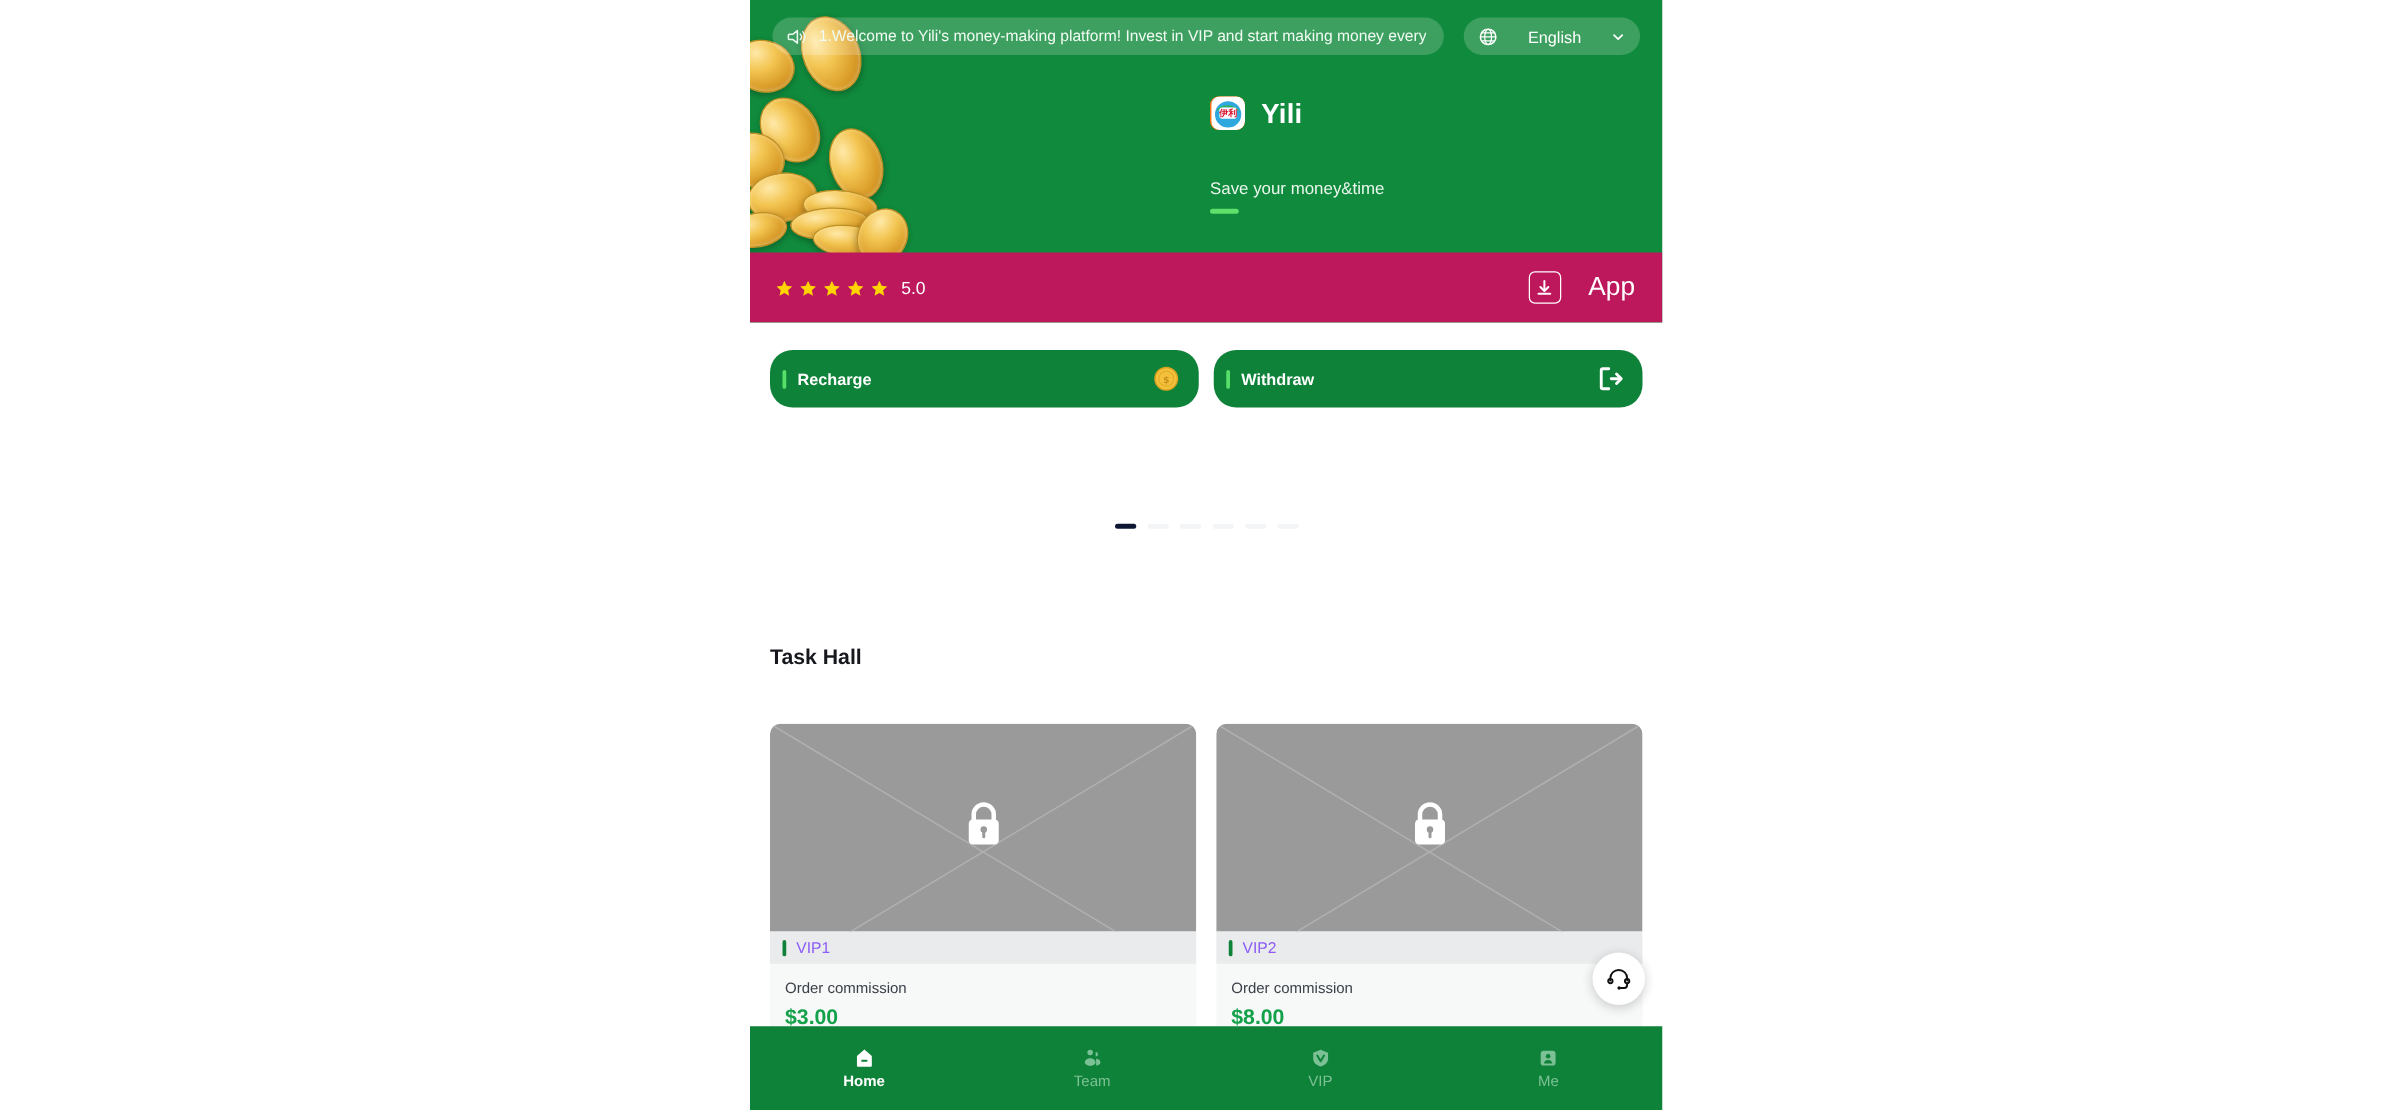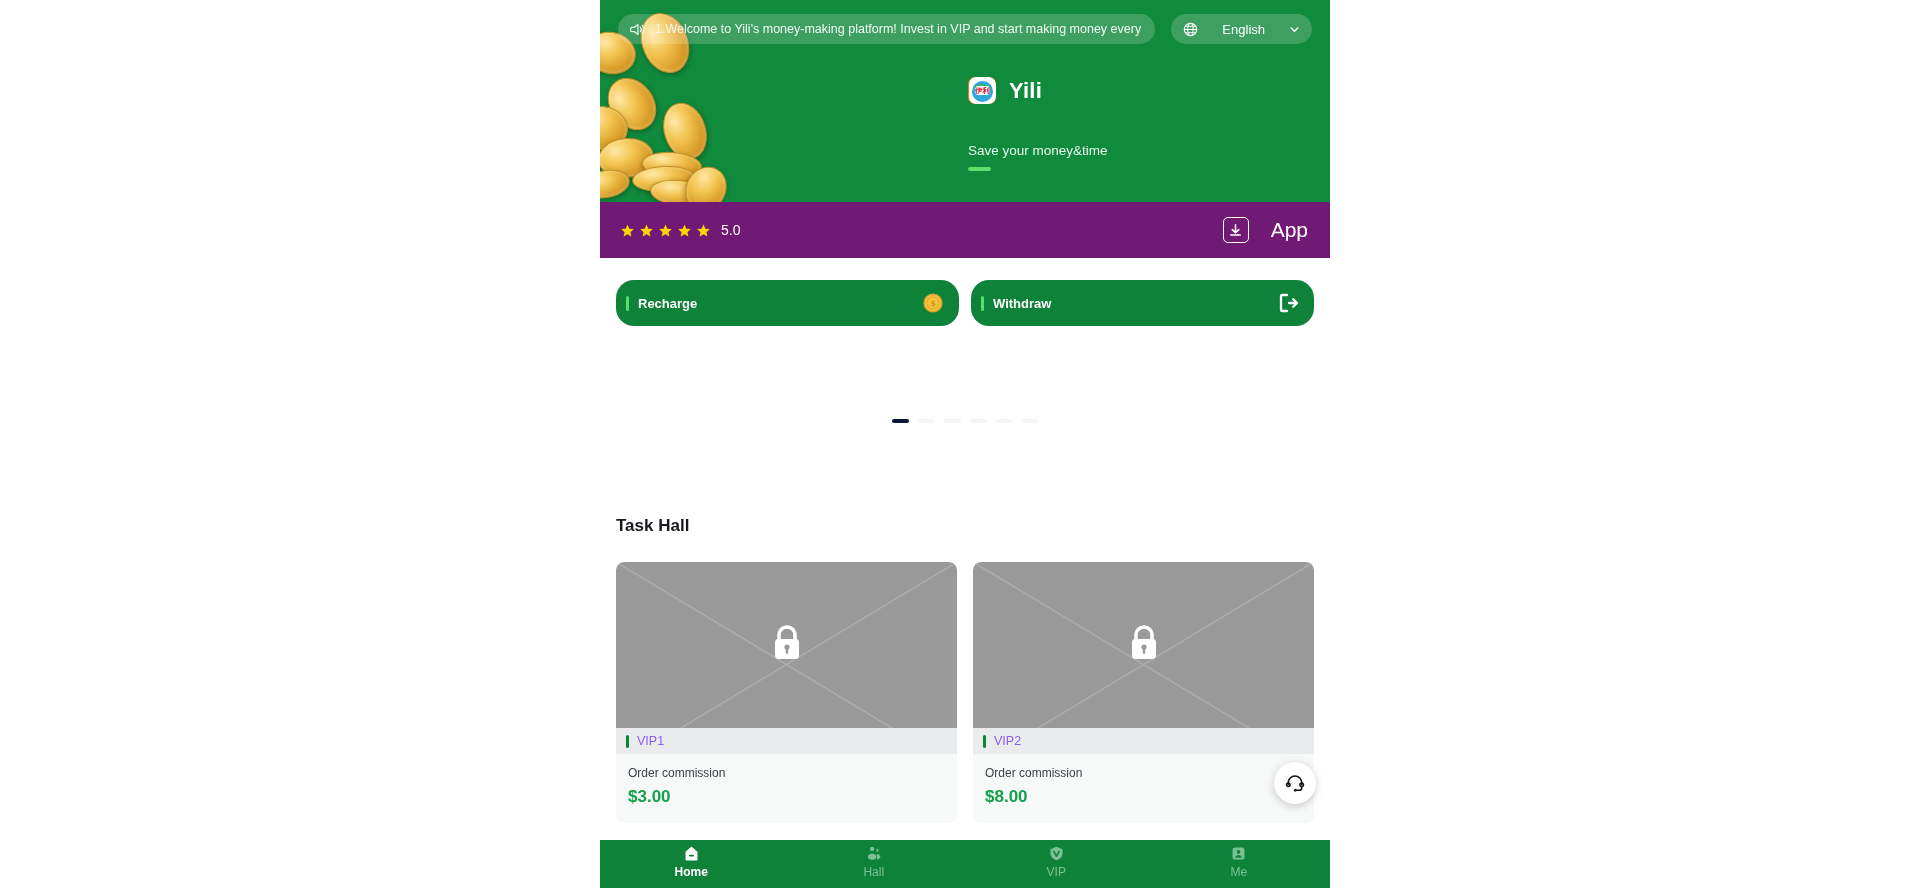--- a/index.html
+++ b/index.html
@@ -132,21 +132,21 @@
     width: 23px; height: 4px;
     border-radius: 2px;
     background: #5ee06a;
   }
 
   
   .rating-strip {
     position: absolute;
     left: 0; bottom: 0;
     width: 730px; height: 56px;
-    background: #701a75;
+    background: #be185d;
     display: flex;
     align-items: center;
     justify-content: space-between;
     padding: 0 22px 0 21px;
     z-index: 5;
   }
   .rating-left { display: flex; align-items: center; gap: 11px; }
   .stars { display: flex; gap: 6px; }
   .star { width: 13px; height: 13px; display: block; }
   .rating-score { font-size: 14px; color: #ffffff; }
@@ -204,21 +204,21 @@
   .dot {
     width: 17px; height: 4px;
     border-radius: 2px;
     background: #f4f5f7;
     cursor: pointer;
   }
   .dot.active { background: #0d1733; }
 
   
   .section-title {
-    margin: 0 0 0 16px;
+    margin: 0 0 17px 16px;
     font-size: 17px;
     font-weight: 700;
     color: #16181d;
   }
   .card-grid {
     display: flex;
     gap: 16px;
     padding: 26px 16px 0 16px;
   }
   .task-card {
@@ -276,24 +276,24 @@
     box-shadow: 0 2px 9px rgba(0,0,0,.20);
     display: flex; align-items: center; justify-content: center;
     cursor: pointer;
     z-index: 30;
   }
 
   
   .bottom-nav {
     position: absolute;
     left: 0; bottom: 0;
-    width: 730px; height: 48px;
+    width: 730px; height: 67px;
     background: #0f8239;
     display: flex;
-    align-items: flex-end;
+    align-items: center;
     z-index: 40;
   }
   .nav-item {
     flex: 1 1 0;
     height: 53px;
     display: flex;
     flex-direction: column;
     align-items: center;
     justify-content: center;
     gap: 3px;
@@ -517,21 +517,21 @@
       </div>
 
 
       <div class="nav-item">
         <svg class="nav-ic" viewBox="0 0 20 20">
           <circle cx="8.4" cy="4.6" r="2.6" fill="#7cc195"></circle>
           <path d="M13.6 8.4a2.1 2.1 0 1 0 0-4.2" fill="#7cc195"></path>
           <ellipse cx="8.4" cy="13.8" rx="5" ry="3.6" fill="#7cc195"></ellipse>
           <path d="M14 17c2.4-.2 4-1.4 4-3.2s-1.8-3-4-3.2" fill="#7cc195"></path>
         </svg>
-        <span class="nav-label">Hall</span>
+        <span class="nav-label">Team</span>
       </div>
 
       <div class="nav-item">
         <svg class="nav-ic" viewBox="0 0 20 20">
           <path d="M10 2.2 17 5v5.4c0 4-3 6.4-7 7.4-4-1-7-3.4-7-7.4V5z" fill="#7cc195"></path>
           <path d="M6.8 7.6 10 13l3.2-5.4" fill="none" stroke="#0f8239" stroke-width="1.9" stroke-linecap="round" stroke-linejoin="round"></path>
         </svg>
         <span class="nav-label">VIP</span>
       </div>
 

